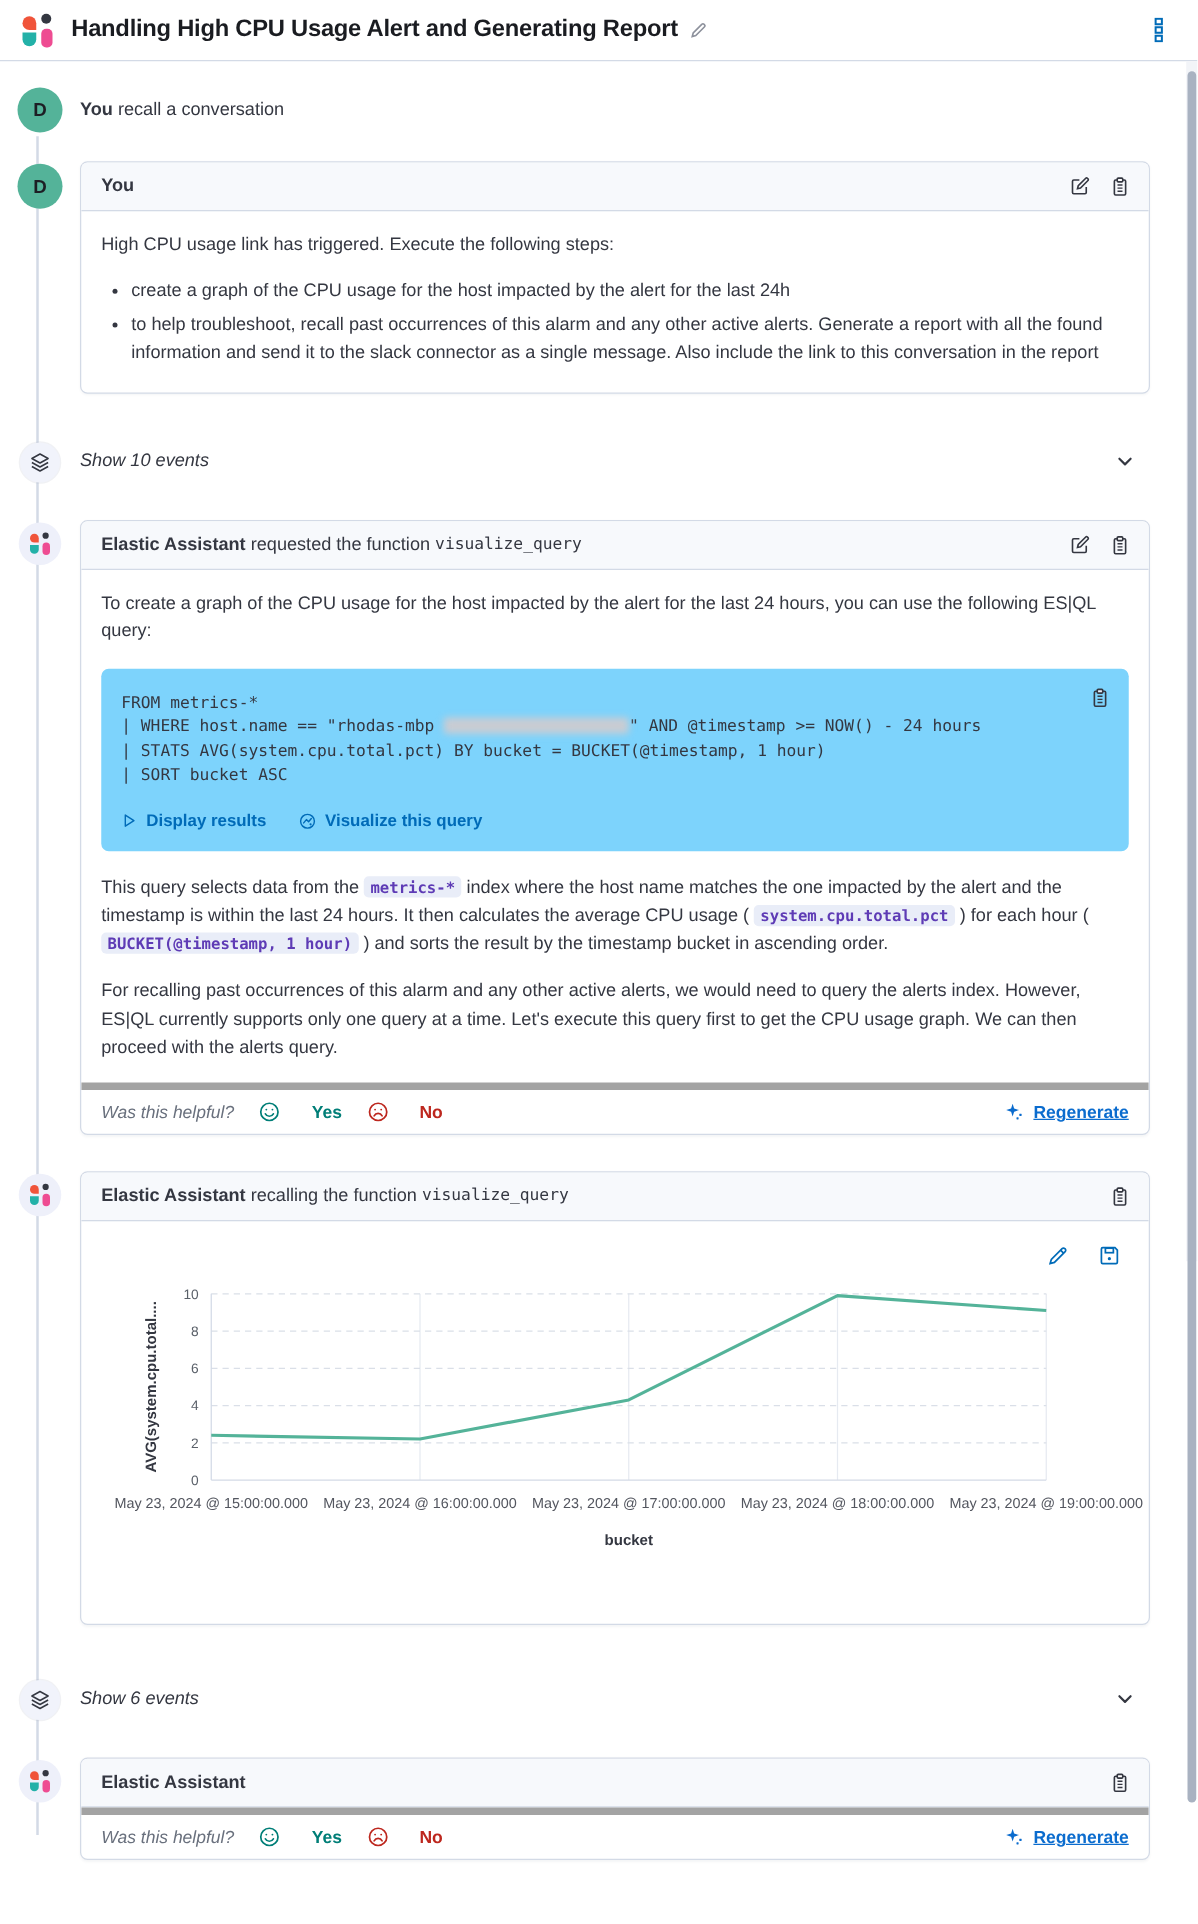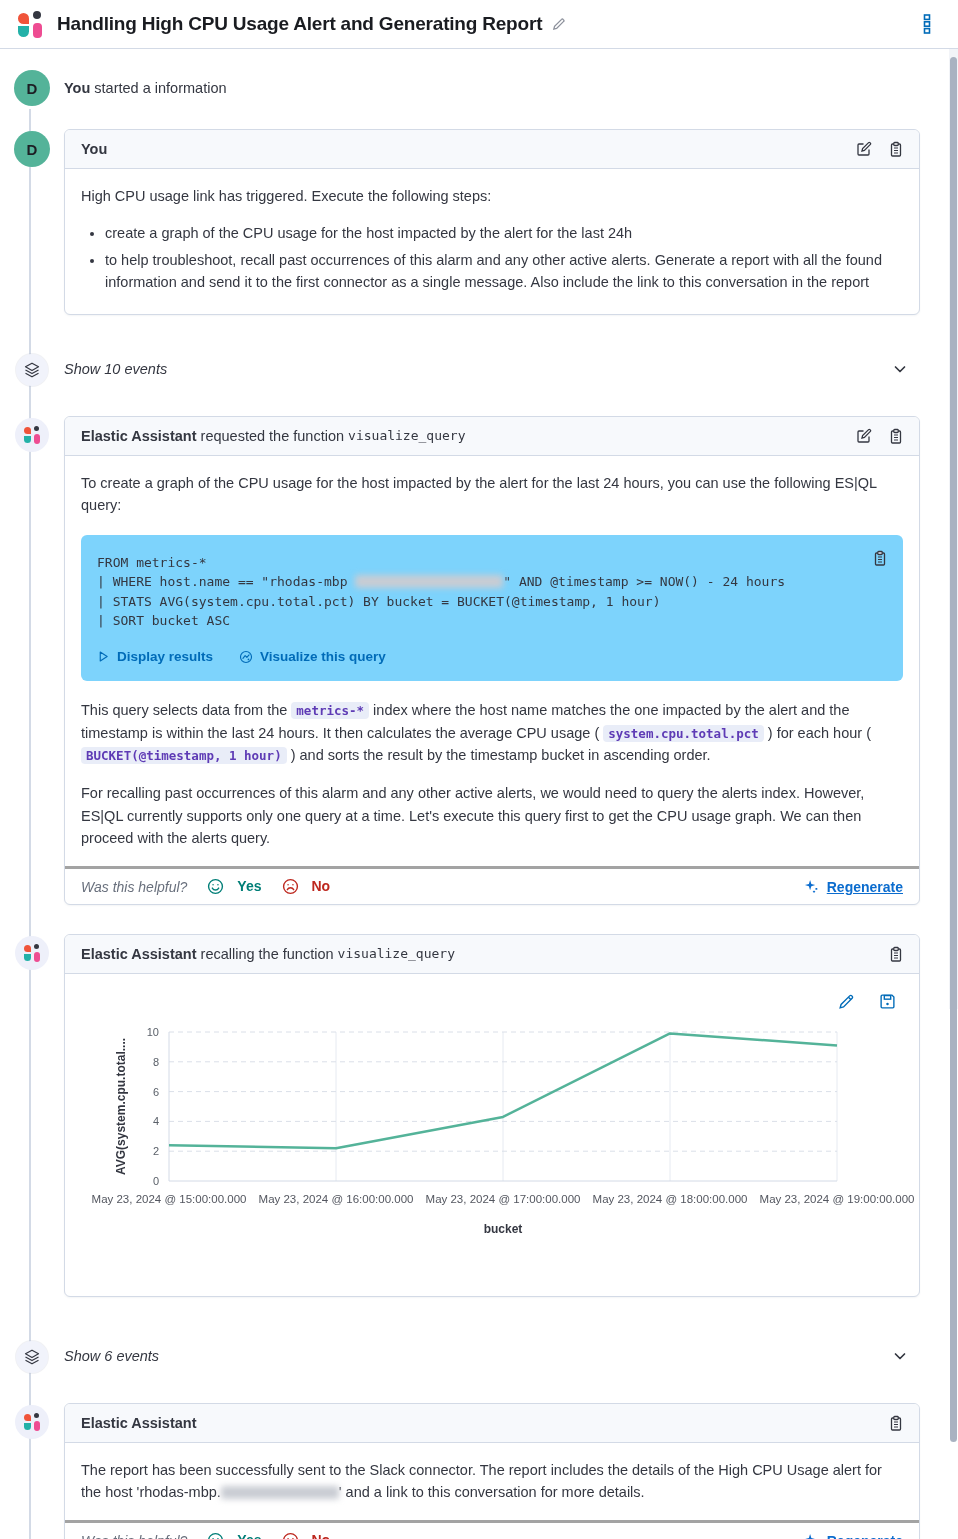--- a/index.html
+++ b/index.html
@@ -91,25 +91,25 @@
   .code-action { display: inline-flex; align-items: center; gap: 7px; color: #006bb8; font-size: 13.5px; font-weight: 600; cursor: pointer; }
 
   .chip {
     font-family: "DejaVu Sans Mono", "Liberation Mono", monospace; font-size: 12.5px;
     background: #e9edf8; color: #5e3bb5; font-weight: 700; border-radius: 4px; padding: 1px 5px;
   }
   .explain { margin-top: 18px; }
   .explain + .explain { margin-top: 16px; }
 
   .card-footer {
-    border-top: 3px solid #a3a3a3; display: flex; align-items: flex-end;
+    border-top: 6px solid #a3a3a3; display: flex; align-items: center;
     padding: 9px 16px; gap: 20px; font-size: 14px;
   }
   .helpful-q { font-style: italic; color: #69707d; }
-  .fb-btn { display: inline-flex; align-items: center; gap: 13px; font-weight: 600; cursor: pointer; background: none; border: none; font-size: 14px; }
+  .fb-btn { display: inline-flex; align-items: center; gap: 25px; font-weight: 600; cursor: pointer; background: none; border: none; font-size: 14px; }
   .fb-yes { color: #007e77; }
   .fb-no { color: #bd271e; }
   .regen { margin-left: auto; display: inline-flex; align-items: center; gap: 8px; color: #0b6cce; font-weight: 600; font-size: 14px; cursor: pointer; background: none; border: none; text-decoration: underline; }
 
   
   .chart-row { margin-bottom: 42px; }
   .chart-body { position: relative; padding: 14px 12px 20px; }
   .chart-tools { position: absolute; top: 14px; right: 18px; display: flex; gap: 14px; }
   .chart-svg { display: block; margin-top: 30px; }
 
@@ -147,21 +147,21 @@
     </button>
   </header>
 
   <div class="conversation">
     <div class="thread-line"></div>
 
     <div class="row started-row">
       <div class="gutter">
           <div class="avatar-user">D</div>
         </div>
-      <div class="started-text"><b>You</b><span> started a information</span></div>
+      <div class="started-text"><b>You</b><span> recall a conversation</span></div>
     </div>
 
     <div class="row user-card-row">
       <div class="gutter">
           <div class="avatar-user">D</div>
         </div>
       <div class="card">
         <div class="card-header">
           <b>You</b>
           <span class="hdr-icons">
@@ -177,21 +177,21 @@
                   <rect x="5.8" y="1.5" width="4.4" height="3" rx="0.8" fill="#fff"></rect>
                   <path d="M6 7 h4 M6 9.5 h4 M6 12 h4" stroke-width="1.1"></path>
                 </svg>
             </button>
           </span>
         </div>
         <div class="card-body">
           <p>High CPU usage link has triggered. Execute the following steps:</p>
           <ul class="bullets">
             <li>create a graph of the CPU usage for the host impacted by the alert for the last 24h</li>
-            <li>to help troubleshoot, recall past occurrences of this alarm and any other active alerts. Generate a report with all the found information and send it to the first connector as a single message. Also include the link to this conversation in the report</li>
+            <li>to help troubleshoot, recall past occurrences of this alarm and any other active alerts. Generate a report with all the found information and send it to the slack connector as a single message. Also include the link to this conversation in the report</li>
           </ul>
         </div>
       </div>
     </div>
 
     <div class="row events-row">
       <div class="gutter">
           <div class="avatar-event">
         <svg width="16" height="16" viewBox="0 0 16 16" fill="none" stroke="#343741" stroke-width="1.2" stroke-linejoin="round">
               <path d="M8 1.2 L14.5 4.8 L8 8.4 L1.5 4.8 Z"></path>
@@ -412,23 +412,20 @@
           <span class="hdr-icons">
             <button class="icon-btn">
               <svg width="16" height="16" viewBox="0 0 16 16" fill="none" stroke="#343741" stroke-width="1.3">
                   <rect x="3.5" y="3" width="9" height="12" rx="1"></rect>
                   <rect x="5.8" y="1.5" width="4.4" height="3" rx="0.8" fill="#fff"></rect>
                   <path d="M6 7 h4 M6 9.5 h4 M6 12 h4" stroke-width="1.1"></path>
                 </svg>
             </button>
           </span>
         </div>
-        <div class="card-body">
-          <p><span>The report has been successfully sent to the Slack connector. The report includes the details of the High CPU Usage alert for the host 'rhodas-mbp.</span><span class="redacted" style="width:118px"></span><span>' and a link to this conversation for more details.</span></p>
-        </div>
         <div class="card-footer">
           <span class="helpful-q">Was this helpful?</span>
           <button class="fb-btn fb-yes">
             <svg width="17" height="17" viewBox="0 0 16 16" fill="none" stroke="#007e77" stroke-width="1.3">
                 <circle cx="8" cy="8" r="6.5"></circle>
                 <circle cx="5.7" cy="6.3" r="0.7" fill="#007e77" stroke="none"></circle>
                 <circle cx="10.3" cy="6.3" r="0.7" fill="#007e77" stroke="none"></circle>
                 <path d="M5 9.5 a3.4 3.4 0 0 0 6 0" stroke-linecap="round"></path>
               </svg>
             <span>Yes</span>

